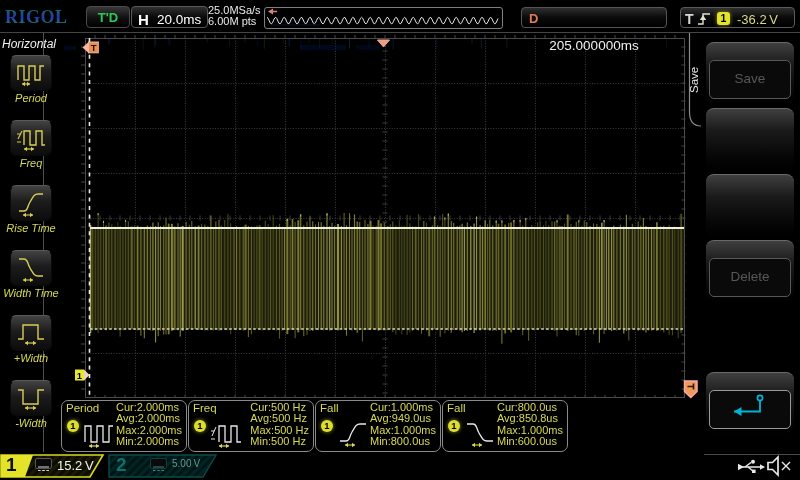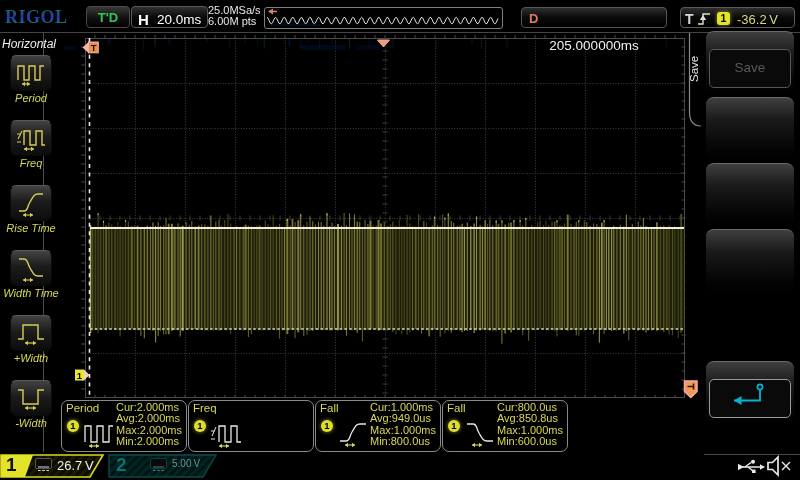--- a/index.html
+++ b/index.html
@@ -46,21 +46,21 @@
   border-radius:7px; background:#000; }
 .mtitle { position:absolute; left:4px; top:1px; font-size:11.5px; color:#d8d855; }
 .mbadge { position:absolute; left:5px; top:19px; width:12px; height:12px; border-radius:50%;
   background:#dddd30; color:#000; font-size:9.5px; font-weight:bold; text-align:center; line-height:12px;
   box-shadow:0 0 4px #90901c; }
 .micon { position:absolute; left:20px; top:19px; }
 .mvals { position:absolute; right:4px; top:1px; text-align:left; font-size:11px;
   line-height:11.4px; color:#d8d855; }
 
 
-#rmenu { left:688px; top:22px; width:112px; height:419px; }
+#rmenu { left:688px; top:33px; width:112px; height:419px; }
 #rtab { position:absolute; left:0px; top:13px; width:13px; height:68px; color:#e8e8e8; font-size:11.5px;
   writing-mode:vertical-rl; transform:rotate(180deg); text-align:center; }
 .slot { position:absolute; left:18px; width:88px; height:63px; border-radius:8px;
   background:linear-gradient(#3f3f3f,#1a1a1a 35%,#050505 80%,#000); border-top:1px solid #6a6a6a; }
 .sin { position:absolute; left:21px; width:82px; height:39px; border-radius:5px; background:#0a0a0a;
   border:1px solid #9a9a9a; color:#e8e8e8; font-size:13.5px; text-align:center; line-height:36px; }
 .sdis { border-color:#585858; color:#585858; }
 
 
 #bbar { left:0; top:452px; width:800px; height:28px; background:#000; }
@@ -491,20 +491,26 @@
 </div>
 <div class="mbox" style="left:188px">
 <div class="mtitle">Freq</div>
 <div class="mbadge">1</div>
 <div class="micon"><svg width="36" height="28" viewBox="0 0 36 28">
 <path d="M10,22 V6 H16 V22 H22 V6 H28 V22 H32" fill="none" stroke="#e8e8e8" stroke-width="1.3"></path>
 <path d="M3,16 l4,-9 M2,11 h3 M2,19 h4" stroke="#e8e8e8" stroke-width="1"></path>
 <path d="M10,26 H20" stroke="#d8d855" stroke-width="1.2"></path>
 <path d="M10,26 l3,-2.2 v4.4 z M20,26 l-3,-2.2 v4.4 z" fill="#d8d855" stroke="none"></path>
 </svg></div>
+<div class="mvals">
+        <div>Cur:500 Hz</div>
+        <div>Avg:500 Hz</div>
+        <div>Max:500 Hz</div>
+        <div>Min:500 Hz</div>
+      </div>
 </div>
 <div class="mbox" style="left:315px">
 <div class="mtitle">Fall</div>
 <div class="mbadge">1</div>
 <div class="micon"><svg width="36" height="28" viewBox="0 0 36 28">
 <path d="M4,21 h6 M10,21 C14,21 13,17 16,12 C19,7 20,4 24,4 M24,4 h6" fill="none" stroke="#e8e8e8" stroke-width="1.3"></path>
 <path d="M9,25 H19" stroke="#d8d855" stroke-width="1.1"></path>
 <path d="M9,25 l3,-2.2 v4.4 z M19,25 l-3,-2.2 v4.4 z" fill="#d8d855" stroke="none"></path>
 </svg></div>
 <div class="mvals">
@@ -530,20 +536,21 @@
       </div>
 </div>
 
 <div class="abs" id="rmenu">
 <div id="rtab">Save</div>
 <div class="slot" style="top:9px"></div>
 <div class="sin sdis" style="top:27px">Save</div>
 <div class="slot" style="top:75px"></div>
 <div class="slot" style="top:141px"></div>
 <div class="slot" style="top:207px"></div>
+<div class="sin sdis" style="top:225px">Delete</div>
 <div class="slot" style="top:339px"></div>
 <div class="sin" style="top:357px"><svg width="58" height="30" viewBox="0 0 58 30">
 <path d="M13,20.5 H39 V9.5" fill="none" stroke="#00b4d4" stroke-width="1.8"></path>
 <path d="M13,20.5 l7.5,-4.5 v9 z" fill="#00b4d4" stroke="none"></path>
 <circle cx="39" cy="7" r="2.6" fill="none" stroke="#00b4d4" stroke-width="1.7"></circle>
 </svg></div>
 </div>
 
 <div class="abs" id="bbar">
 <svg class="abs" style="left:0;top:0" width="800" height="28" viewBox="0 0 800 28">
@@ -574,21 +581,21 @@
   <path d="M768,10.5 h4.5 l5.5,-5.5 v18 l-5.5,-5.5 h-4.5 z" fill="none" stroke="#e8e8e8" stroke-width="1.7"></path>
   <path d="M782,10 l8,8 M790,10 l-8,8" stroke="#e8e8e8" stroke-width="1.4"></path>
 </svg>
 <div class="abs" style="left:6px;top:2px;font-size:19px;font-weight:bold;color:#101000">1</div>
 <div class="abs" style="left:116px;top:2px;font-size:19px;font-weight:bold;color:#0d7070">2</div>
 <div class="cpl" style="left:35px;top:6px">
   <svg width="15" height="9" viewBox="0 0 15 9">
           <path d="M2,3 H13 M2,6.5 h2.6 M6.2,6.5 h2.6 M10.4,6.5 h2.6" stroke="#d8d8d8" stroke-width="1.2"></path>
         </svg>
 </div>
-<div class="abs" style="left:57px;top:5.5px;font-size:13px;color:#f0f0f0">26.7 V</div>
+<div class="abs" style="left:57px;top:5.5px;font-size:13px;color:#f0f0f0">15.2 V</div>
 <div class="cpl" style="left:150px;top:6px;border-color:#0d4040">
   <svg width="15" height="9" viewBox="0 0 15 9">
           <path d="M2,3 H13 M2,6.5 h2.6 M6.2,6.5 h2.6 M10.4,6.5 h2.6" stroke="#4a7a7a" stroke-width="1.2"></path>
         </svg>
 </div>
 <div class="abs" style="left:172px;top:5.5px;font-size:10px;color:#6f9090">5.00 V</div>
 </div>
 
 </div>
 

